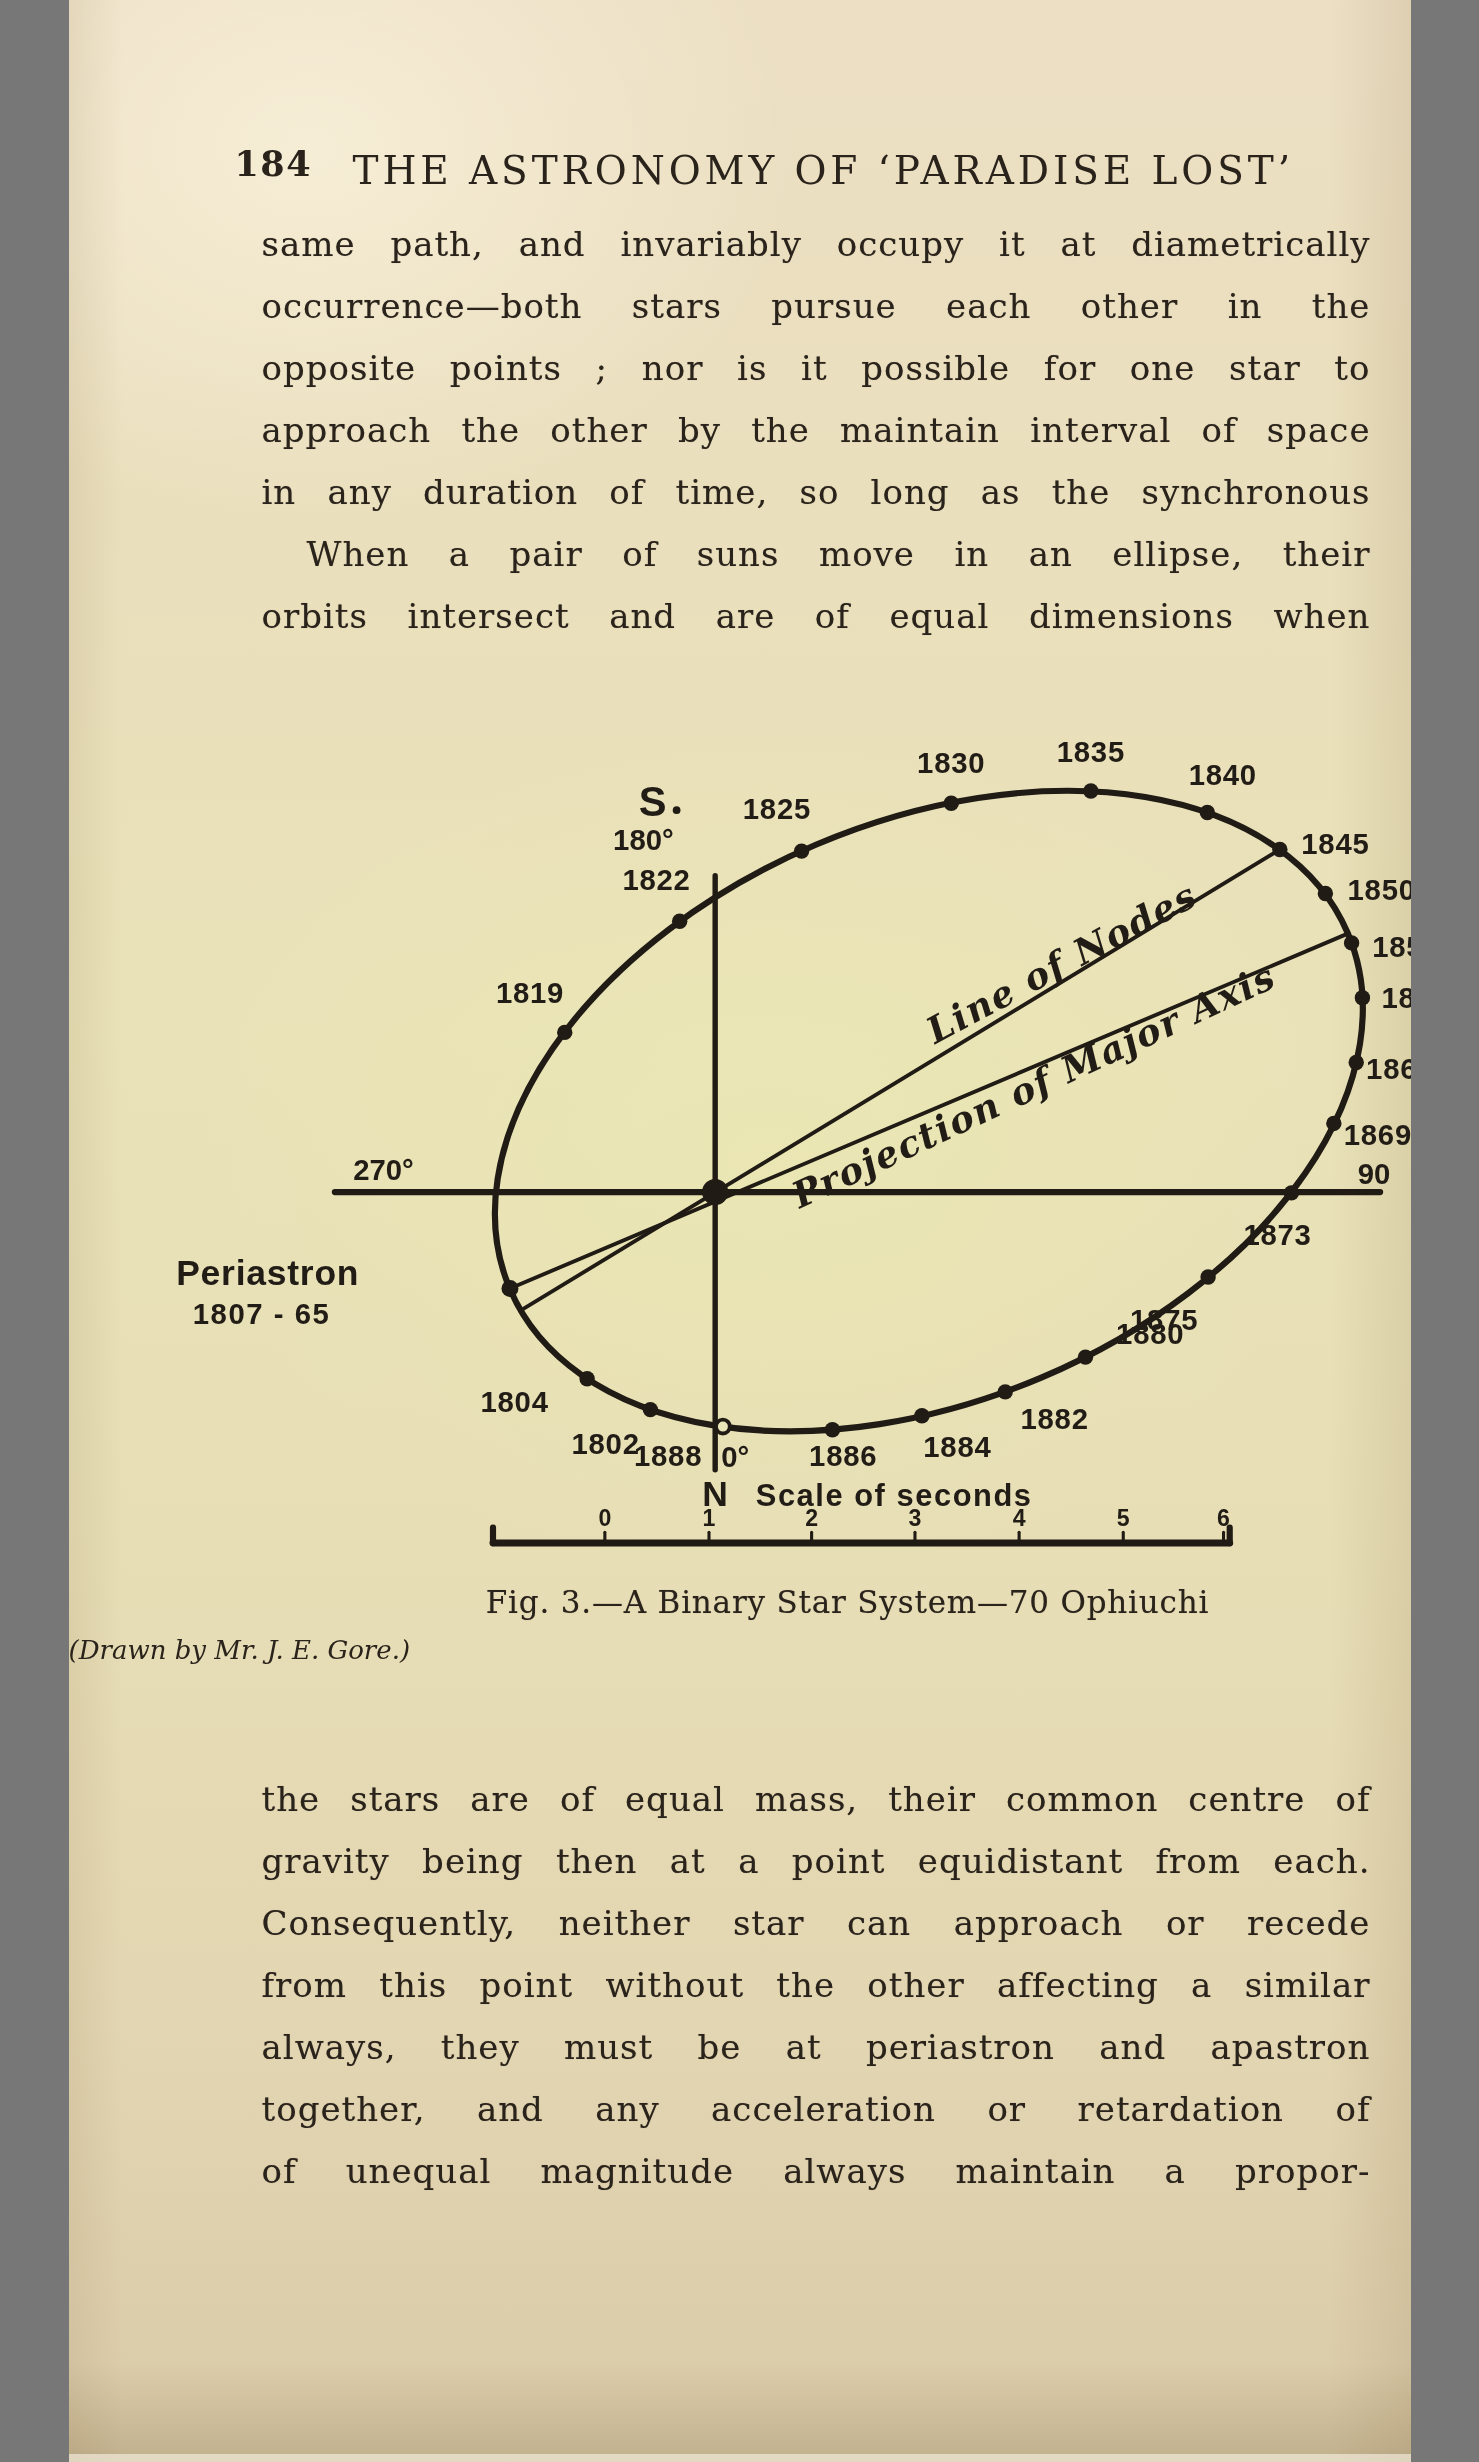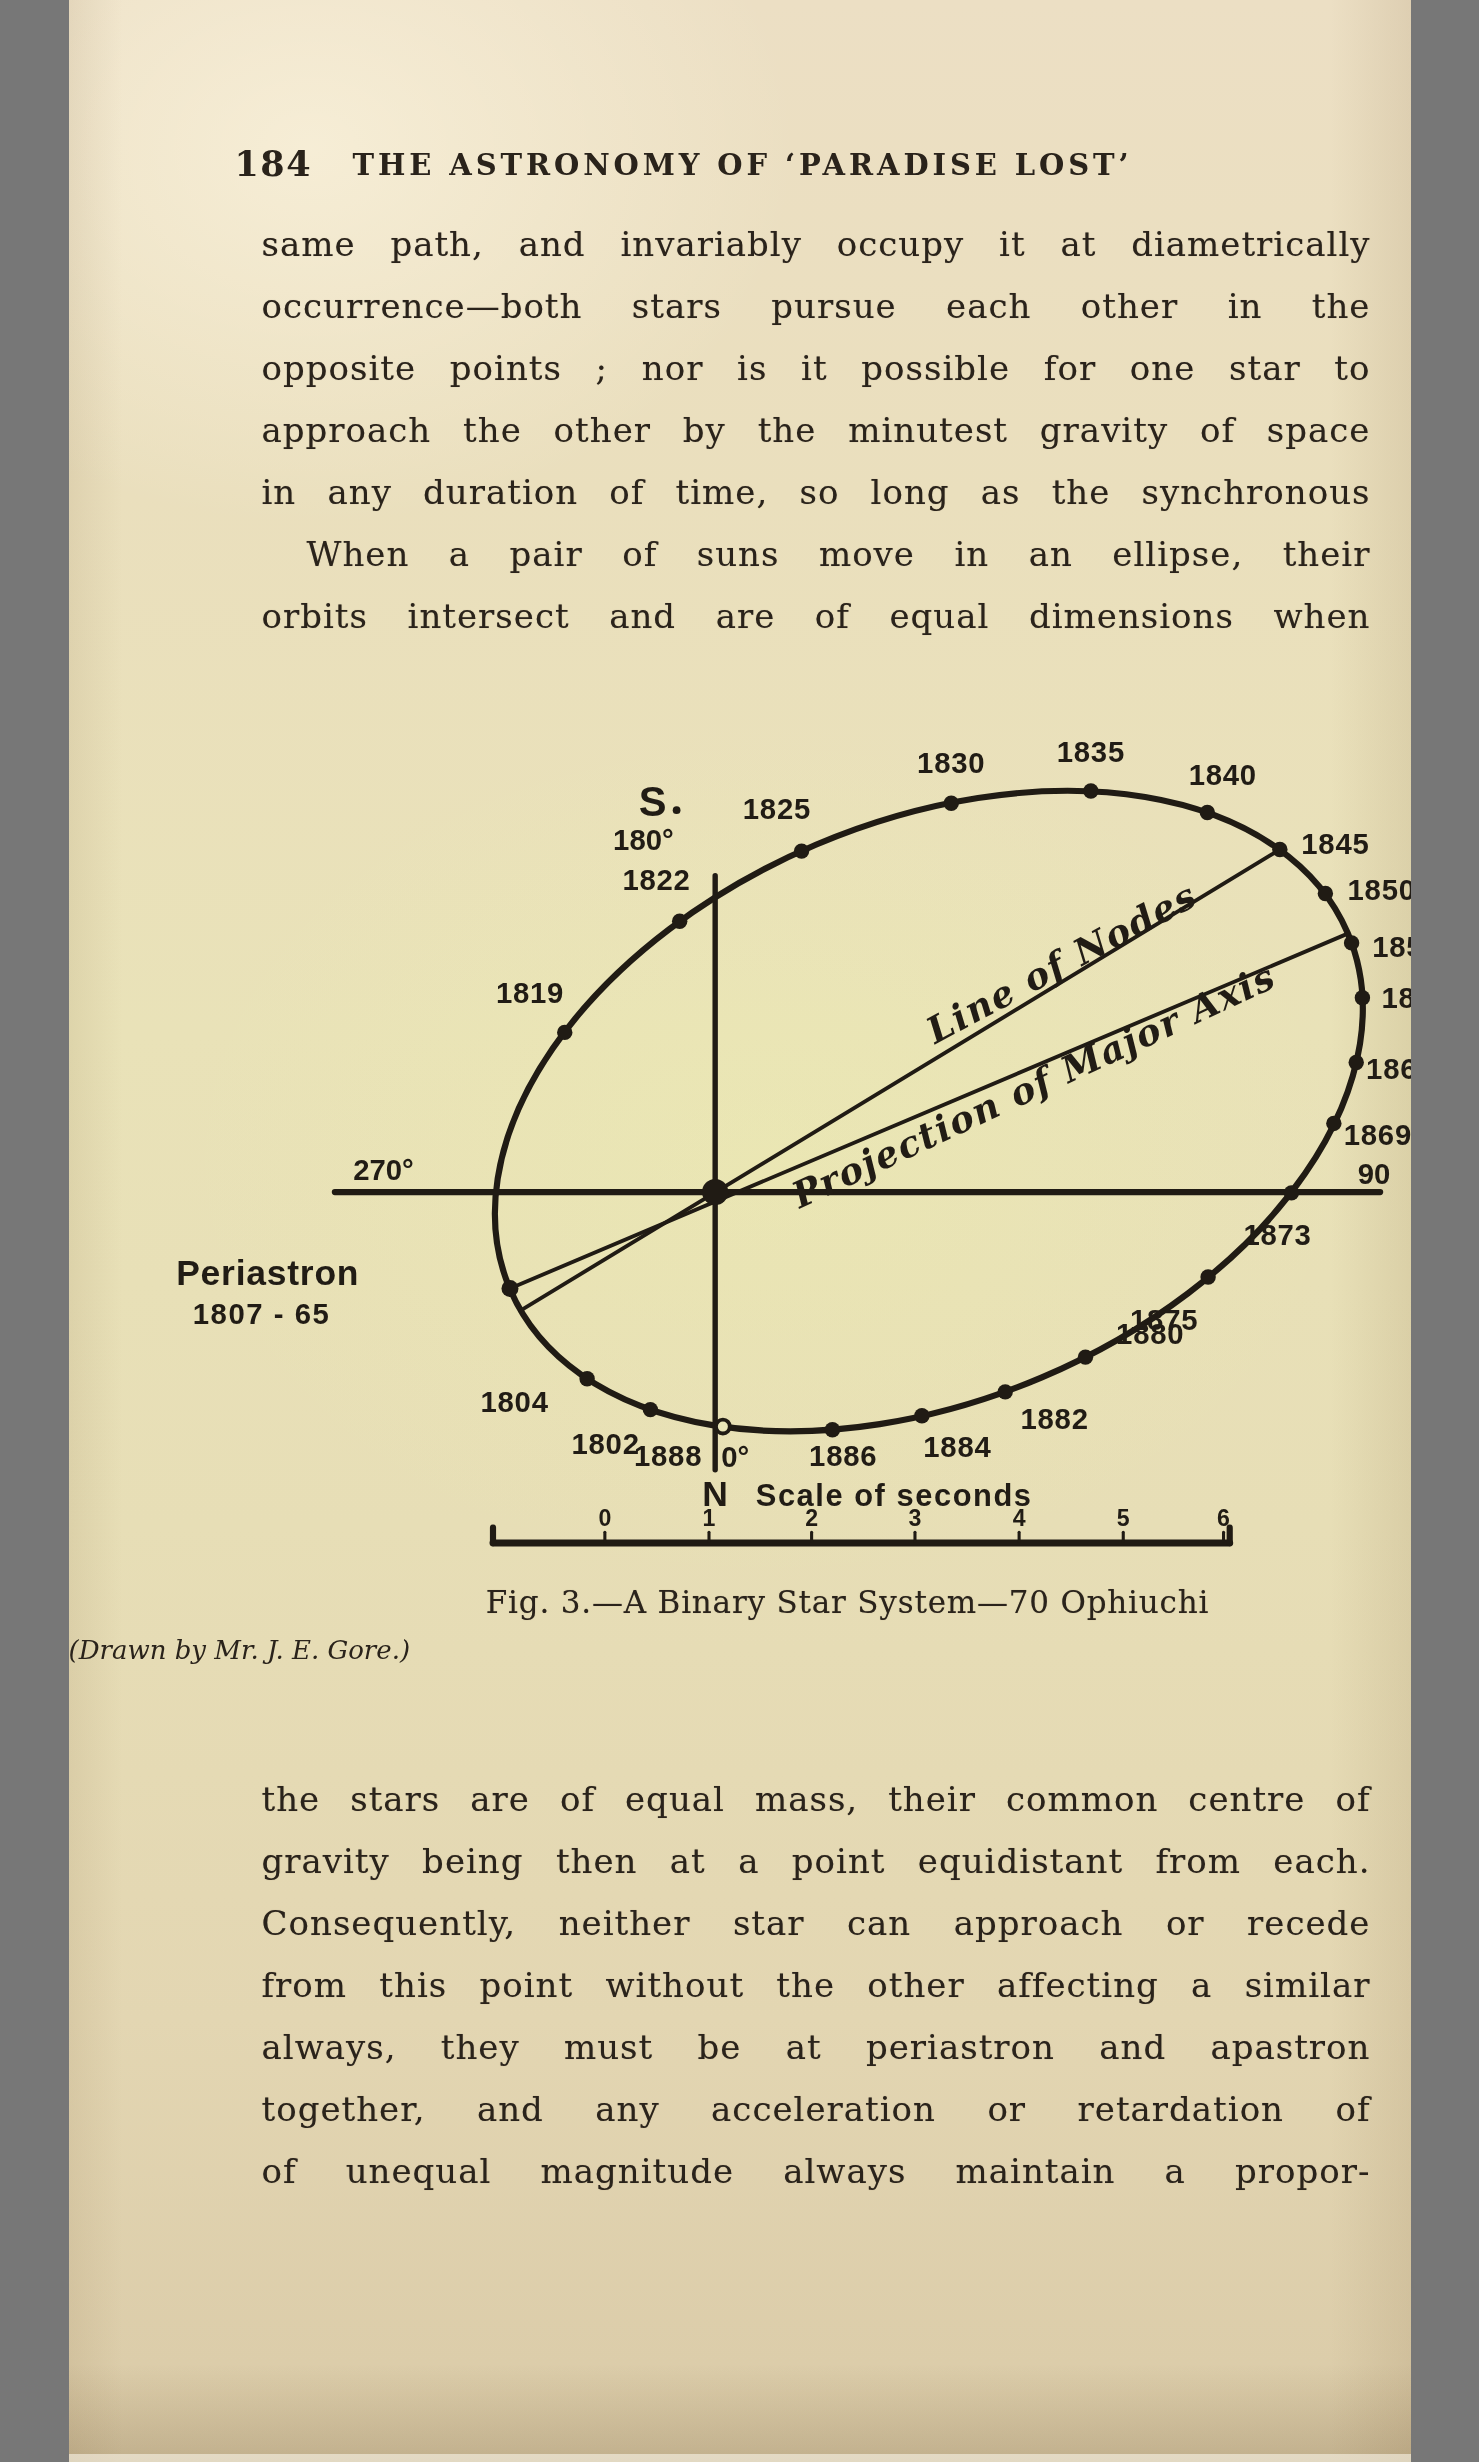--- a/index.html
+++ b/index.html
@@ -17,21 +17,21 @@
   }
   .page::before{content:"";position:absolute;inset:0;pointer-events:none;
     background:
       linear-gradient(90deg, rgba(120,90,50,0.10) 0%, rgba(120,90,50,0) 4%, rgba(120,90,50,0) 94%, rgba(120,90,50,0.12) 100%),
       linear-gradient(0deg, rgba(90,60,30,0.16) 0%, rgba(90,60,30,0) 4%);
   }
   .page::after{content:"";position:absolute;left:0;right:0;bottom:0;height:7.7px;
     background:rgba(255,252,240,0.55);pointer-events:none;}
 
   .hdr-num{position:absolute;left:166px;top:143px;font-size:35px;font-weight:700;letter-spacing:1.5px;}
-  .hdr-title{position:absolute;left:284px;top:148px;font-size:29px;font-weight:700;letter-spacing:3.9px;white-space:nowrap;}
+  .hdr-title{position:absolute;left:284px;top:148px;font-size:39px;font-weight:400;letter-spacing:3.9px;white-space:nowrap;}
 
   .para{position:absolute;left:193px;width:1109px;}
   .para-top{top:213px;}
   .para-bottom{top:1768px;}
   .tline{
     font-size:34px;line-height:62px;letter-spacing:1px;word-spacing:3.9px;
     text-align:justify;text-align-last:justify;white-space:normal;
     text-shadow:0 0 0.8px rgba(45,35,22,0.35);
   }
   .para-bottom .tline{line-height:62px;}
@@ -65,21 +65,21 @@
 
 <div class="page">
 
   <div class="hdr-num">184</div>
   <div class="hdr-title">THE ASTRONOMY OF ‘PARADISE LOST’</div>
 
   <div class="para para-top">
     <div class="tline">same path, and invariably occupy it at diametrically</div>
     <div class="tline">occurrence—both stars pursue each other in the</div>
     <div class="tline">opposite points ; nor is it possible for one star to</div>
-    <div class="tline">approach the other by the minutest gravity of space</div>
+    <div class="tline">approach the other by the maintain interval of space</div>
     <div class="tline">in any duration of time, so long as the synchronous</div>
     <div class="tline indent">When a pair of suns move in an ellipse, their</div>
     <div class="tline">orbits intersect and are of equal dimensions when</div>
   </div>
 
   <div class="fig">
     <svg viewBox="0 0 1680 1160">
 
       <ellipse class="stroke" cx="985" cy="490" rx="590" ry="375" stroke-width="8" transform="rotate(-23 985 490)"></ellipse>
 

